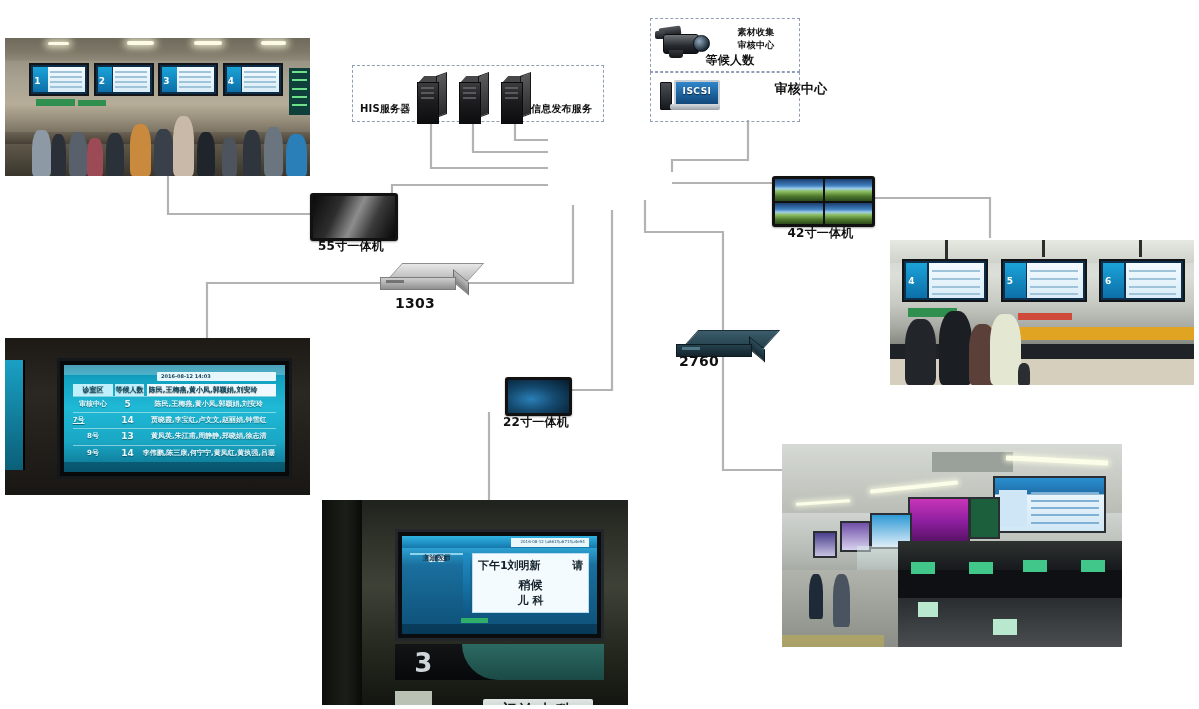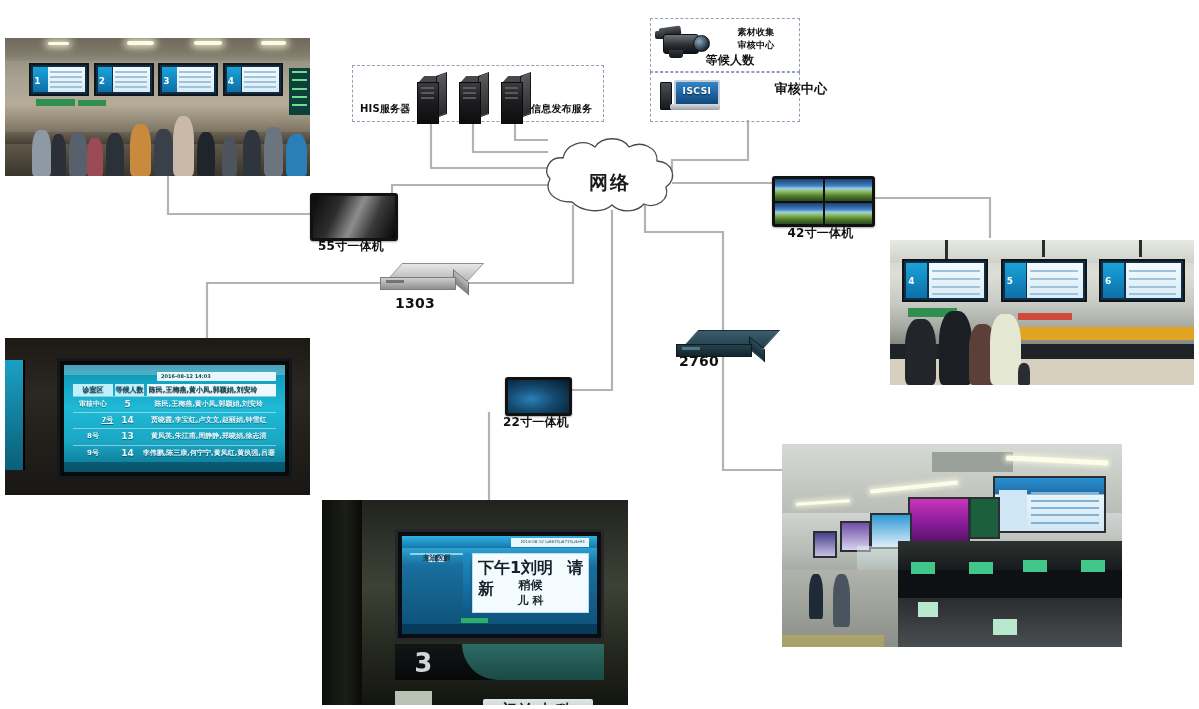--- a/index.html
+++ b/index.html
@@ -126,21 +126,21 @@
   .doorpanel{position:absolute;background:#0a0c0d;border:3px solid #23262a;}
   .dscr{position:absolute;left:4px;top:4px;right:4px;bottom:4px;
      background:linear-gradient(180deg,#1f8fc4 0%,#2fa8d8 10%,#1a6f9e 30%,#0d4f76 100%);}
   .dleft{position:absolute;left:4%;top:18%;width:27%;}
   .dtag{position:absolute;left:0;right:0;background:linear-gradient(180deg,#2aa0d6,#12679b);
         border:1px solid #8fd4ef;}
   .dtag span{display:block;text-align:center;font-size:7px;font-weight:bold;color:#fff;line-height:1.5;}
   .dval{position:absolute;left:0;right:0;background:#f2fbff;}
   .dval span{display:block;text-align:center;font-size:7px;font-weight:bold;color:#17364d;line-height:1.6;}
   .dmain{position:absolute;left:36%;right:4%;top:18%;bottom:22%;background:#f4fbff;border:1px solid #b9dcef;}
-  .dmain .l1{position:absolute;left:4%;right:4%;top:6%;font-size:16px;font-weight:bold;color:#14212b;
+  .dmain .l1{position:absolute;left:4%;right:4%;top:6%;font-size:11px;font-weight:bold;color:#14212b;
      display:flex;justify-content:space-between;}
   .dmain .l2{position:absolute;left:0;right:0;top:40%;text-align:center;font-size:12px;font-weight:bold;color:#14212b;}
   .dmain .l3{position:absolute;left:0;right:0;top:68%;text-align:center;font-size:11px;font-weight:bold;color:#14212b;}
   .signbar{position:absolute;background:linear-gradient(180deg,#121416,#07080a);}
   .signnum{position:absolute;font-size:26px;font-weight:bold;color:#cfd6da;}
   .signplate{position:absolute;background:linear-gradient(180deg,#dfe6e4,#b9c4c1);border-radius:2px;}
   .signplate span{display:block;text-align:center;font-size:15px;font-weight:bold;color:#16201e;letter-spacing:3px;}
   .signteal{position:absolute;background:linear-gradient(180deg,#2d6a63,#1b4a45);border-radius:0 0 0 40px;}
 
   
@@ -236,29 +236,20 @@
 
   <div class="iscsi" style="left:660px;top:80px;">
     <div class="tw"></div>
     <div class="scrn">
         <span>ISCSI</span>
       </div>
     <div class="base"></div>
   </div>
   <div class="lbl" style="left:722px;top:80px;width:72px;font-size:13px;margin-left:43px;">审核中心</div>
 
-  <div class="node" style="left:536px;top:134px;width:148px;height:82px;">
-    <svg viewBox="0 0 148 82" width="148" height="82" xmlns="http://www.w3.org/2000/svg">
-      <path d="M36 68 C16 68 8 56 14 45 C6 36 14 22 27 24 C30 10 48 4 59 13
-               C66 2 86 2 93 13 C106 6 122 14 121 27 C137 28 142 45 130 53
-               C134 66 120 75 108 70 C100 79 84 79 76 71
-               C66 80 46 78 36 68 Z" fill="#ffffff" stroke="#4a4a4a" stroke-width="1.3"></path>
-    </svg>
-    <div class="cloudtxt">网络</div>
-  </div>
 
   <div class="mon" style="left:310px;top:193px;width:82px;height:42px;">
     <div class="scr scr55"></div>
   </div>
   <div class="lbl" style="left:303px;top:238px;width:96px;font-size:12px;">55寸一体机</div>
 
   <div class="mon" style="left:772px;top:176px;width:97px;height:45px;">
     <div class="wall">
       <div class="cellimg"></div>
         <div class="cellimg"></div>
@@ -388,21 +379,21 @@
 
           <div class="bline" style="top:29%;"></div>
           <div class="brow" style="top:30%;height:13%;">
             <div class="bcell" style="width:20%;text-align:center;">审核中心</div>
             <div class="bcell" style="width:14%;text-align:center;font-size:9px;">5</div>
             <div class="bcell" style="flex:1;text-align:center;overflow:hidden;white-space:nowrap;">陈民,王梅燕,黄小凤,郭颖娟,刘安玲</div>
           </div>
 
           <div class="bline" style="top:44%;"></div>
           <div class="brow" style="top:45%;height:13%;">
-            <div class="bcell" style="width:20%;text-align:right;text-decoration:underline;">7号</div>
+            <div class="bcell" style="width:20%;text-align:left;text-decoration:underline;">7号</div>
             <div class="bcell" style="width:14%;text-align:center;font-size:9px;">14</div>
             <div class="bcell" style="flex:1;text-align:center;overflow:hidden;white-space:nowrap;">贾晓霞,李宝红,卢文文,赵丽娟,钟雪红</div>
           </div>
 
           <div class="bline" style="top:59%;"></div>
           <div class="brow" style="top:60%;height:13%;">
             <div class="bcell" style="width:20%;text-align:center;">8号</div>
             <div class="bcell" style="width:14%;text-align:center;font-size:9px;">13</div>
             <div class="bcell" style="flex:1;text-align:center;overflow:hidden;white-space:nowrap;">黄凤英,朱江甫,周静静,郑晓娟,徐志清</div>
           </div>

